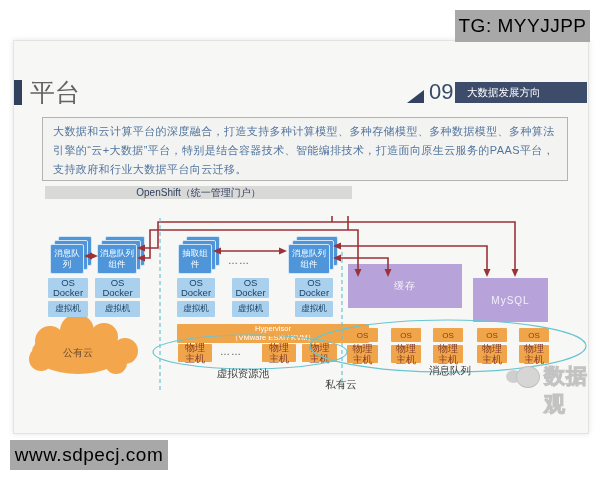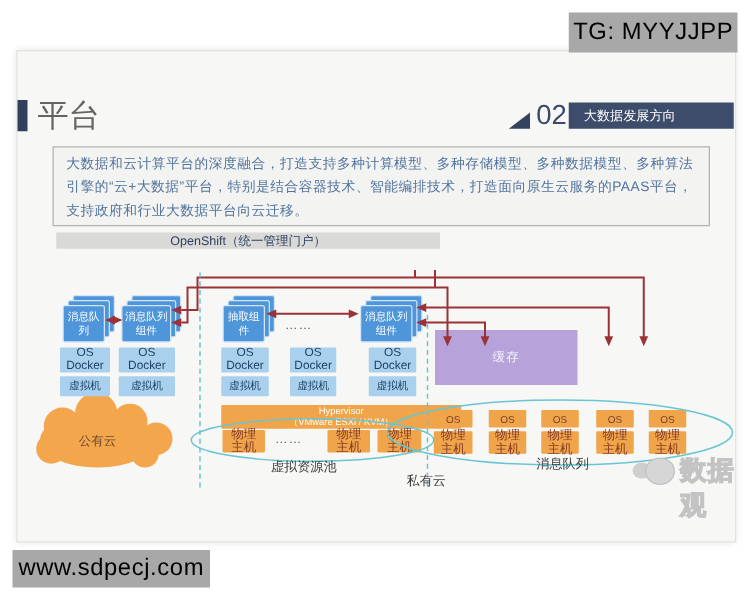--- a/index.html
+++ b/index.html
@@ -54,21 +54,21 @@
       <circle cx="104" cy="337" r="14"></circle>
       <circle cx="125" cy="351" r="13"></circle>
       <circle cx="41" cy="359" r="12"></circle>
       <circle cx="116" cy="363" r="11"></circle>
     </g>
   </svg>
 
   <div id="title-tick" class="abs"></div>
   <div id="page-title" class="abs">平台</div>
   <div id="sec-tri" class="abs"></div>
-  <div id="sec-num" class="abs">02</div>
+  <div id="sec-num" class="abs">09</div>
   <div id="sec-bar" class="abs">大数据发展方向</div>
 
   <div id="intro" class="abs">大数据和云计算平台的深度融合，打造支持多种计算模型、多种存储模型、多种数据模型、多种算法引擎的“云+大数据”平台，特别是结合容器技术、智能编排技术，打造面向原生云服务的PAAS平台，支持政府和行业大数据平台向云迁移。</div>
 
   <div id="bar-openshift" class="abs mgmtbar">OpenShift（统一管理门户）</div>
 
   <div class="abs stack" style="left:50px;top:236px;--w:34px;--h:30px;">
     <div class="s1"></div>
       <div class="s2"></div>
     <div class="s3">消息队列</div>
@@ -119,20 +119,21 @@
 
   <div id="hyperv" class="abs orangebox">
     <span>Hypervisor</span>
     <span>（VMware ESXi / KVM）</span>
   </div>
   <div class="abs orangebox hostbox" style="left:178px;top:344px;width:34px;height:18px;">物理主机</div>
   <div class="abs orangebox hostbox" style="left:262px;top:344px;width:34px;height:18px;">物理主机</div>
   <div class="abs orangebox hostbox" style="left:302px;top:344px;width:35px;height:18px;">物理主机</div>
 
   <div class="abs purplebox" style="left:348px;top:264px;width:114px;height:44px;">缓存</div>
+  <div class="abs purplebox" style="left:473px;top:278px;width:75px;height:44px;">MySQL</div>
 
   <div class="abs orangebox osbox" style="left:347px;top:328px;width:31px;height:14px;">OS</div>
   <div class="abs orangebox osbox" style="left:391px;top:328px;width:30px;height:14px;">OS</div>
   <div class="abs orangebox osbox" style="left:433px;top:328px;width:30px;height:14px;">OS</div>
   <div class="abs orangebox osbox" style="left:477px;top:328px;width:30px;height:14px;">OS</div>
   <div class="abs orangebox osbox" style="left:519px;top:328px;width:30px;height:14px;">OS</div>
   <div class="abs orangebox hostbox" style="left:347px;top:345px;width:31px;height:18px;">物理主机</div>
   <div class="abs orangebox hostbox" style="left:391px;top:345px;width:30px;height:18px;">物理主机</div>
   <div class="abs orangebox hostbox" style="left:433px;top:345px;width:30px;height:18px;">物理主机</div>
   <div class="abs orangebox hostbox" style="left:477px;top:345px;width:30px;height:18px;">物理主机</div>

